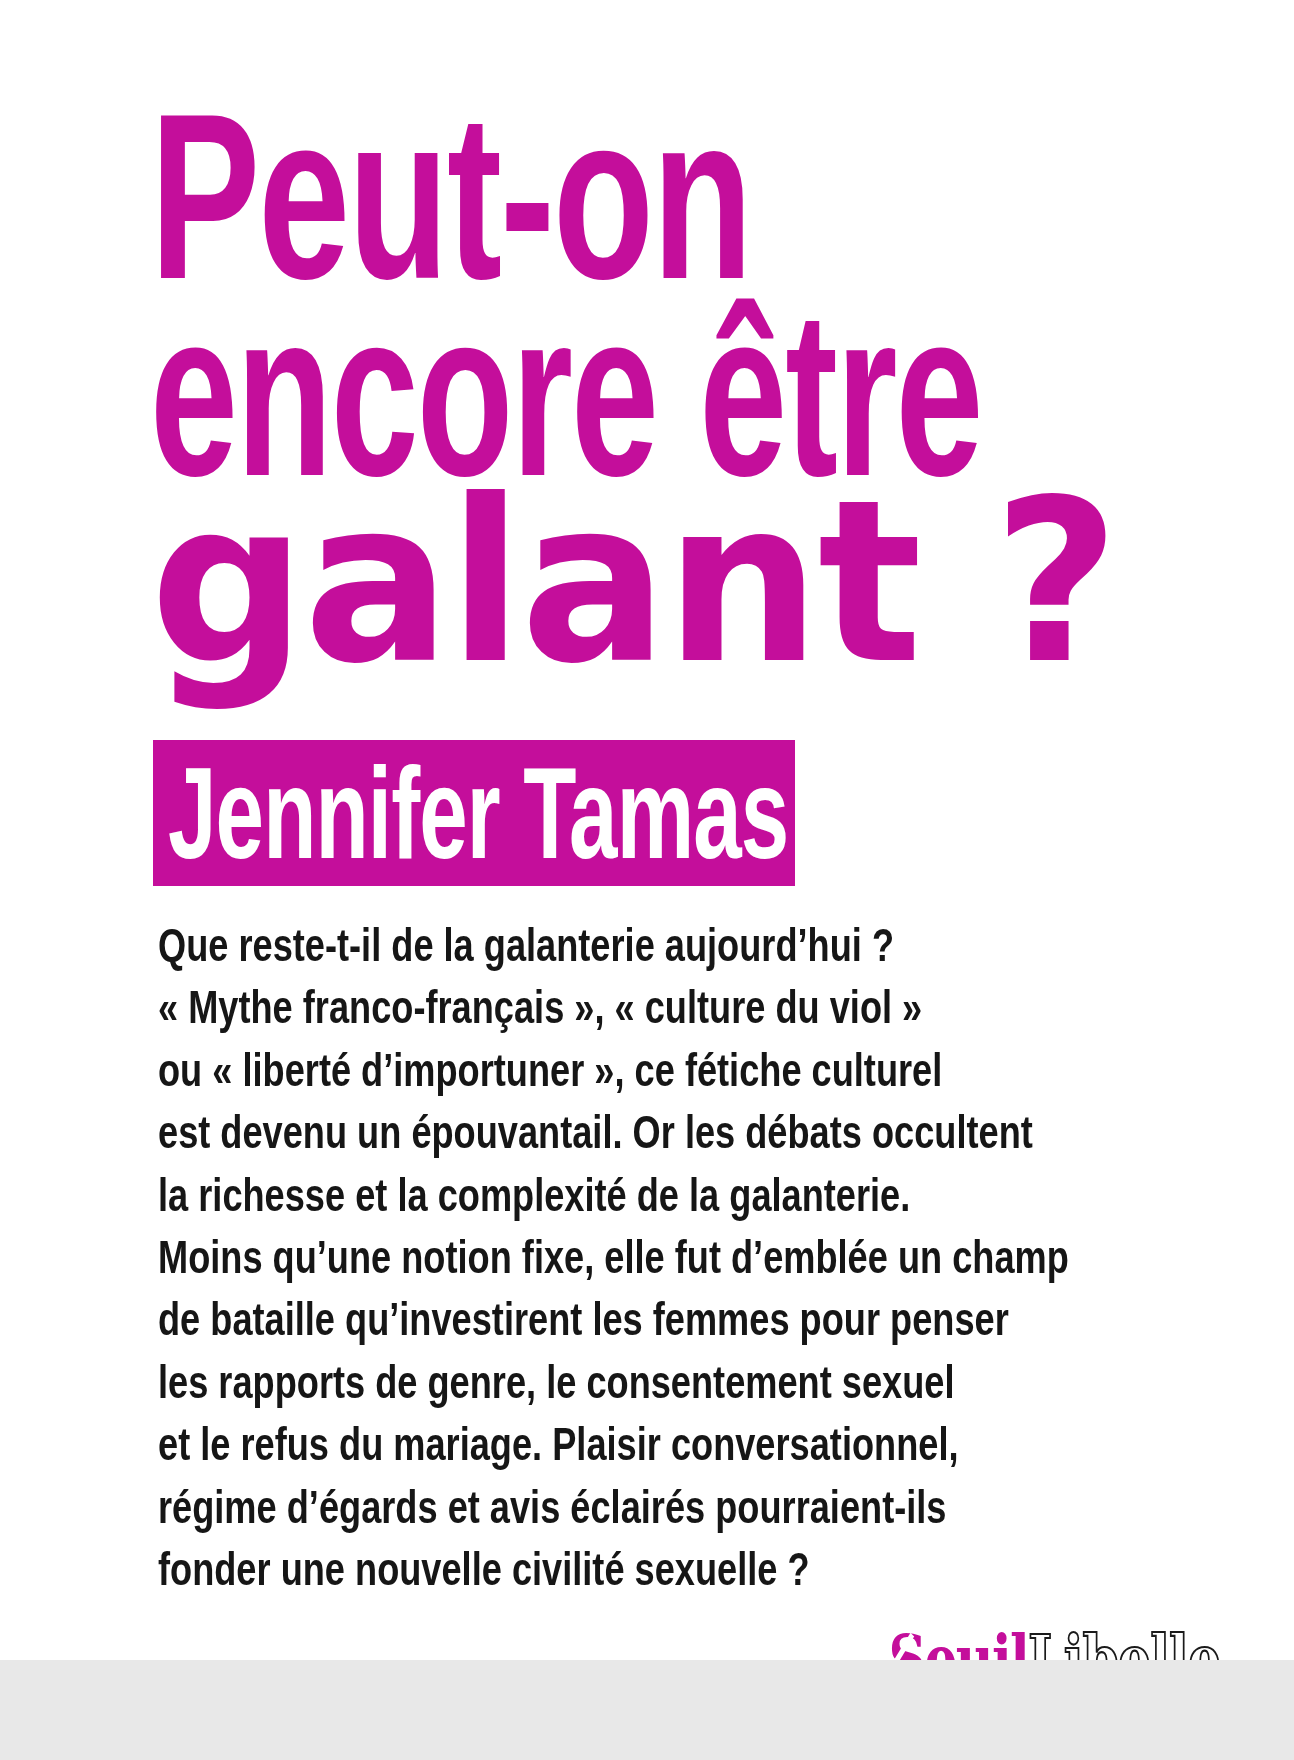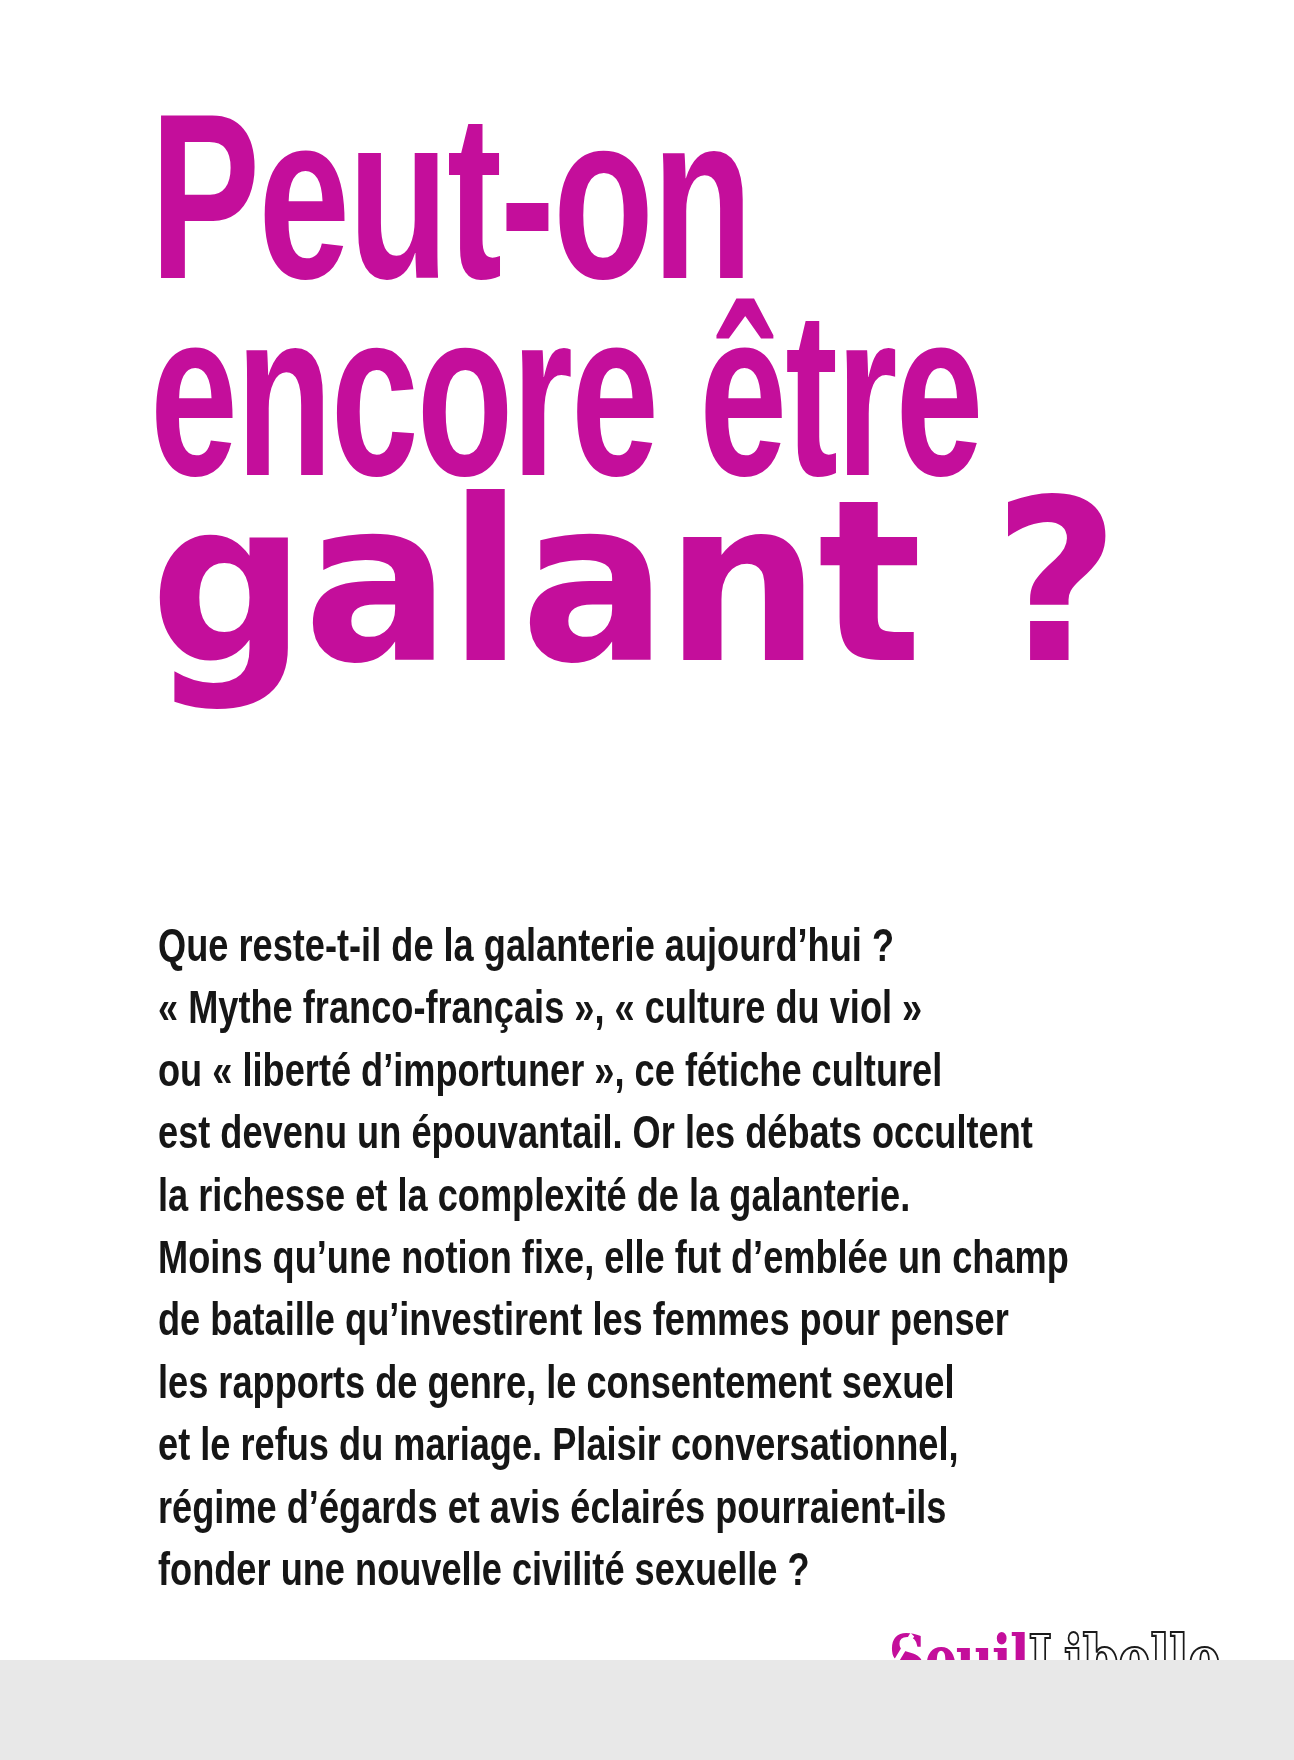--- a/index.html
+++ b/index.html
@@ -113,20 +113,23 @@
 </style>
 </head>
 <body>
 
 <div class="page">
 
   <div class="title-line t1">Peut-on</div>
   <div class="title-line t2">encore être</div>
   <div class="title-line t3">galant ?</div>
 
+  <div class="author-bar">
+    <span class="author-name">Jennifer Tamas</span>
+  </div>
 
   <div class="blurb">
     <div class="bl">Que reste-t-il de la galanterie aujourd’hui ?</div>
     <div class="bl">« Mythe franco-français », « culture du viol »</div>
     <div class="bl">ou « liberté d’importuner », ce fétiche culturel</div>
     <div class="bl">est devenu un épouvantail. Or les débats occultent</div>
     <div class="bl">la richesse et la complexité de la galanterie.</div>
     <div class="bl">Moins qu’une notion fixe, elle fut d’emblée un champ</div>
     <div class="bl">de bataille qu’investirent les femmes pour penser</div>
     <div class="bl">les rapports de genre, le consentement sexuel</div>

